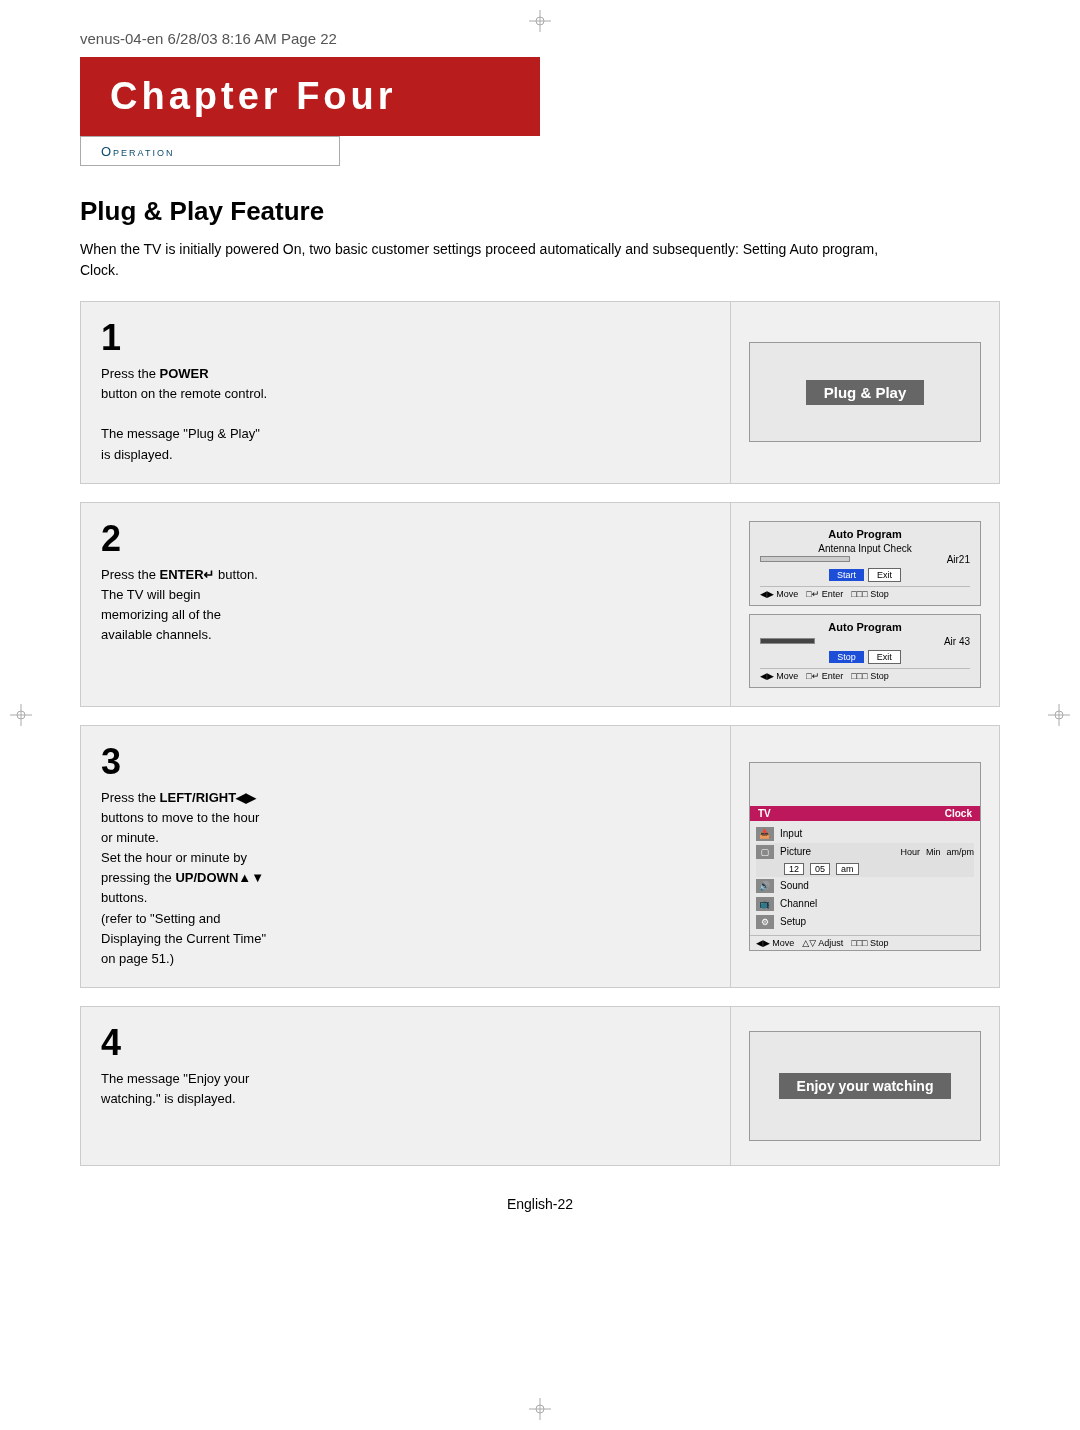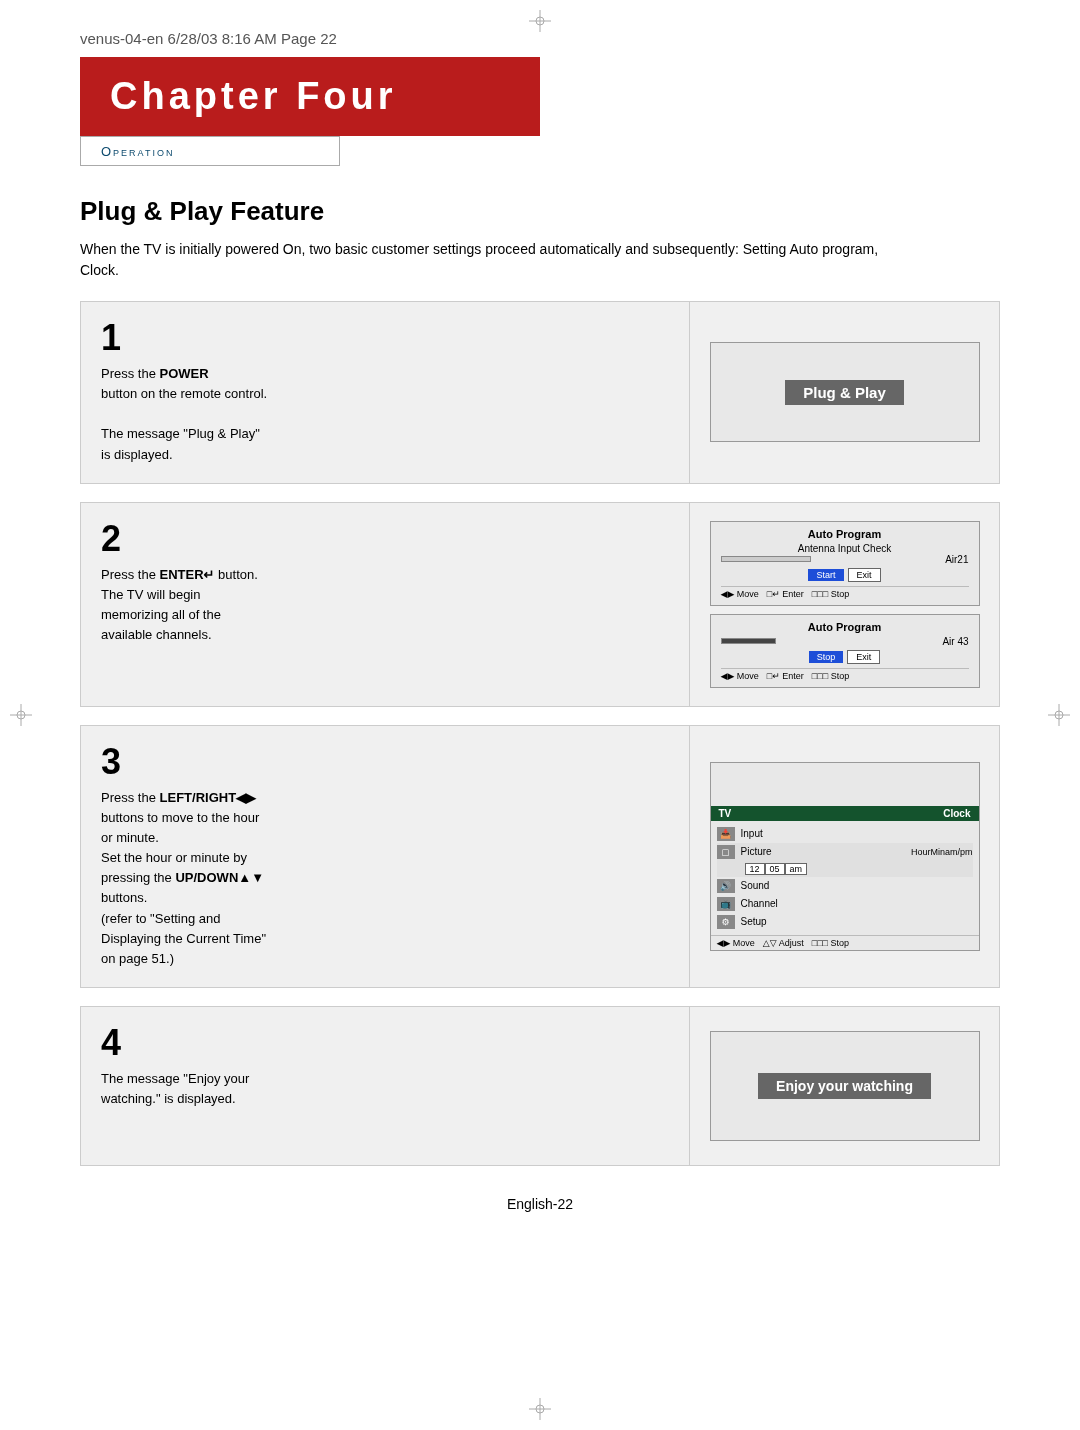--- a/index.html
+++ b/index.html
@@ -108,21 +108,21 @@
       font-size: 13px;
       line-height: 1.55;
       max-width: 340px;
     }
 
     .step-text b {
       font-weight: bold;
     }
 
     .step-right {
-      width: 310px;
+      width: 269px;
       background: #f0f0f0;
       border-left: 1px solid #ccc;
       display: flex;
       align-items: center;
       justify-content: center;
       padding: 18px;
     }
 
     
     .screen-box {
@@ -211,21 +211,21 @@
       width: 270px;
       background: #e8e8e8;
       border: 1px solid #999;
       padding: 0;
       font-size: 10px;
     }
 
     .tv-topbar {
       display: flex;
       justify-content: space-between;
-      background: #14532d;
+      background: #be185d;
       color: #fff;
       padding: 2px 8px;
       font-size: 10px;
       font-weight: bold;
       margin-top: 43px;
     }
 
     .tv-menu-rows {
       padding: 4px 6px;
     }
@@ -244,20 +244,21 @@
       background: #888;
       display: inline-block;
       font-size: 8px;
       color: #fff;
       text-align: center;
       line-height: 14px;
     }
 
     .tv-row-right {
       display: flex;
+      gap: 6px;
       margin-left: auto;
     }
 
     .tv-input-box {
       border: 1px solid #666;
       padding: 0 4px;
       background: #fff;
       font-size: 9px;
       min-width: 20px;
       text-align: center;

